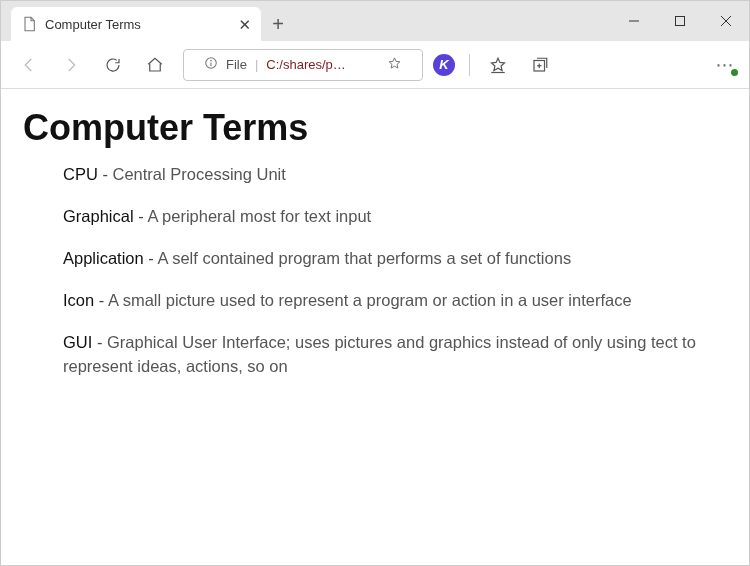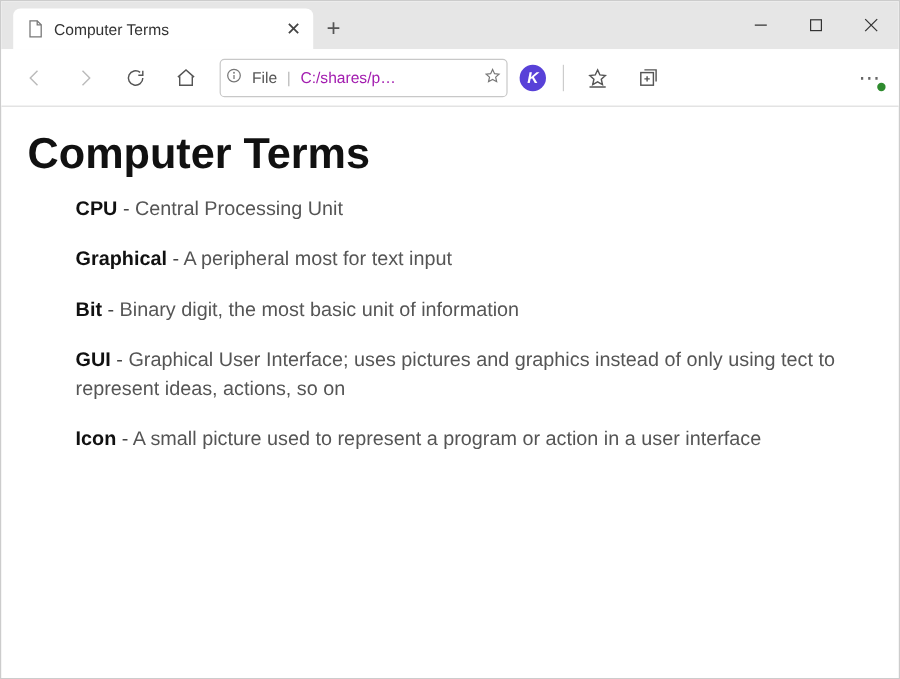--- a/index.html
+++ b/index.html
@@ -62,30 +62,30 @@
   }
   .tbtn.disabled { color:#bbb; cursor:default; }
   .tbtn svg { width:18px; height:18px; }
   .addrbar {
     flex:0 0 240px;
     height:32px;
     border:1px solid #c8c8c8;
     border-radius:4px;
     display:flex;
     align-items:center;
-    padding:0 4px;
+    padding:0 20px;
     gap:8px;
     font-size:13px;
     color:#555;
     margin-left:4px;
     overflow:hidden;
     white-space:nowrap;
   }
   .addrbar .sep { color:#bbb; }
-  .addrbar .url { color:#a21caf; }
+  .addrbar .url { color:#7f1d1d; }
   .addrbar .star { margin-left:auto; color:#777; }
   .kicon {
     width:22px;height:22px;border-radius:50%;
     background:#5841d8;color:#fff;display:flex;align-items:center;justify-content:center;
     font-weight:bold;font-size:13px; font-style:italic;
     margin:0 4px;
   }
   .vsep { width:1px; height:22px; background:#ccc; margin:0 4px;}
   .more {
     margin-left:auto; position:relative; width:28px; height:28px;
@@ -99,21 +99,21 @@
     height: calc(566px - 40px - 48px);
   }
   h1 {
     font-size:36px;
     font-weight:700;
     margin: 10px 0 14px 0;
     color:#111;
   }
   dl { margin:0 0 0 40px; padding:0; }
   .entry { margin: 0 0 18px 0; line-height:1.45; font-size:16.5px; }
-  .entry .term { font-weight:700; color:#111; }
+  .entry .term { font-weight:400; color:#111; }
   .entry .dash { color:#444; }
   .entry .def  { color:#555;text-align:center; }
 </style>
 </head>
 <body>
 
 <div class="titlebar">
   <div class="tab">
     <span class="page-icon">
       <svg viewBox="0 0 24 24" fill="none" stroke="#777" stroke-width="1.6">
@@ -209,17 +209,17 @@
   <div class="more">
     ⋯<span class="dot"></span>
   </div>
 </div>
 
 <div class="content">
   <h1>Computer Terms</h1>
   <dl id="terms">
       <div class="entry"><span class="term">CPU</span><span class="dash"> - </span><span class="def">Central Processing Unit</span></div>
       <div class="entry"><span class="term">Graphical</span><span class="dash"> - </span><span class="def">A peripheral most for text input</span></div>
-      <div class="entry"><span class="term">Bit</span><span class="dash"> - </span><span class="def">Binary digit, the most basic unit of information</span></div>
+      <div class="entry"><span class="term">Application</span><span class="dash"> - </span><span class="def">A self contained program that performs a set of functions</span></div>
+      <div class="entry"><span class="term">Icon</span><span class="dash"> - </span><span class="def">A small picture used to represent a program or action in a user interface</span></div>
       <div class="entry"><span class="term">GUI</span><span class="dash"> - </span><span class="def">Graphical User Interface; uses pictures and graphics instead of only using tect to represent ideas, actions, so on</span></div>
-      <div class="entry"><span class="term">Icon</span><span class="dash"> - </span><span class="def">A small picture used to represent a program or action in a user interface</span></div>
     </dl>
 </div>
 
 </body></html>

